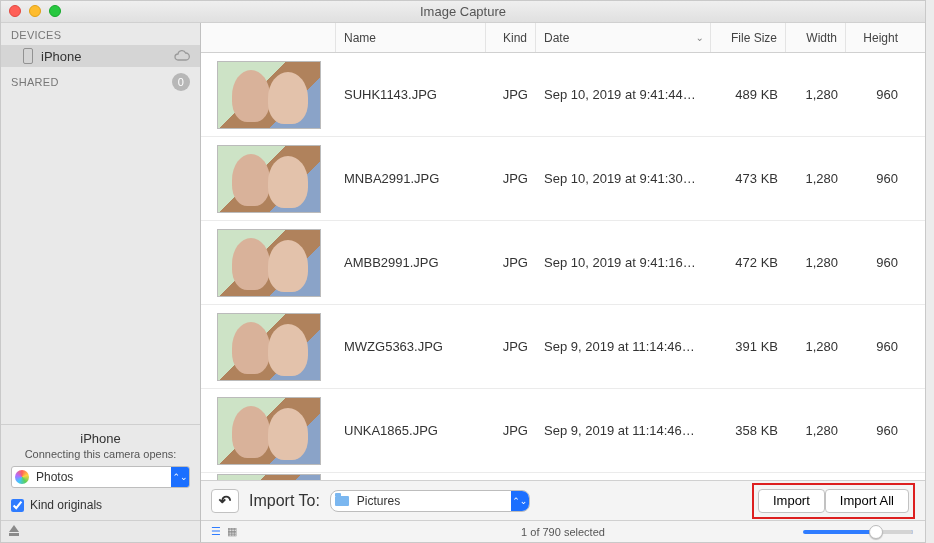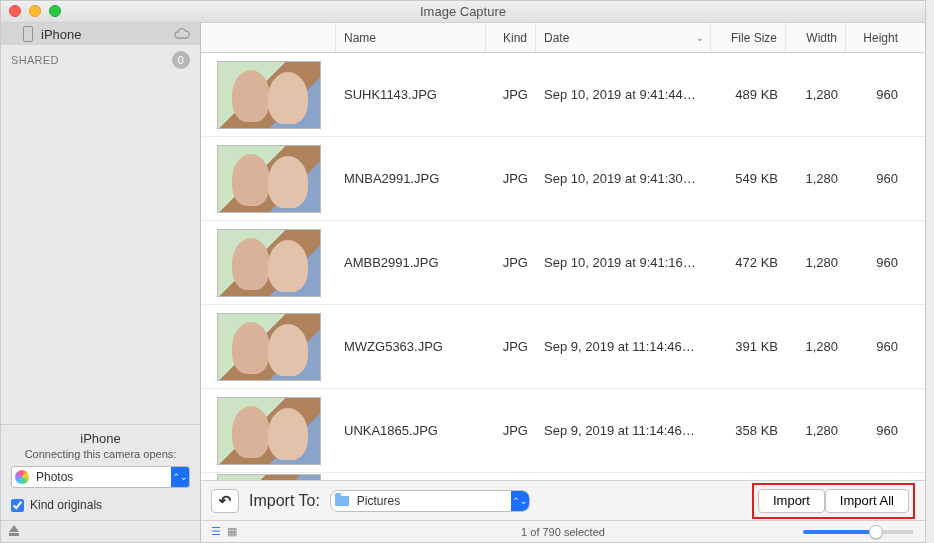--- a/index.html
+++ b/index.html
@@ -89,20 +89,23 @@
       <div class="tl red"></div>
       <div class="tl yellow"></div>
       <div class="tl green"></div>
     </div>
     <div class="title">Image Capture</div>
   </div>
 
   <div class="content">
     <div class="sidebar">
       <div class="side-top">
+        <div class="side-head">
+          <span>DEVICES</span>
+        </div>
         <div class="device-row">
           <span class="phone-icon"></span>
           <span>iPhone</span>
           <span class="cloud">
             <svg width="16" height="12" viewBox="0 0 16 12">
                 <path d="M4 11a3 3 0 010-6 4 4 0 017.6-1A3.5 3.5 0 0112 11H4z" fill="none" stroke="#9a9a9a" stroke-width="1.3"></path>
               </svg>
           </span>
         </div>
         <div class="side-head">
@@ -167,21 +170,21 @@
           <div class="w">1,280</div>
           <div class="h">960</div>
         </div>
         <div class="row">
           <div class="thumb">
               <div class="img"></div>
             </div>
           <div class="name">MNBA2991.JPG</div>
           <div class="kind">JPG</div>
           <div class="date">Sep 10, 2019 at 9:41:30…</div>
-          <div class="fsize">549 KB</div>
+          <div class="fsize">473 KB</div>
           <div class="w">1,280</div>
           <div class="h">960</div>
         </div>
         <div class="row">
           <div class="thumb">
               <div class="img"></div>
             </div>
           <div class="name">AMBB2991.JPG</div>
           <div class="kind">JPG</div>
           <div class="date">Sep 10, 2019 at 9:41:16…</div>

